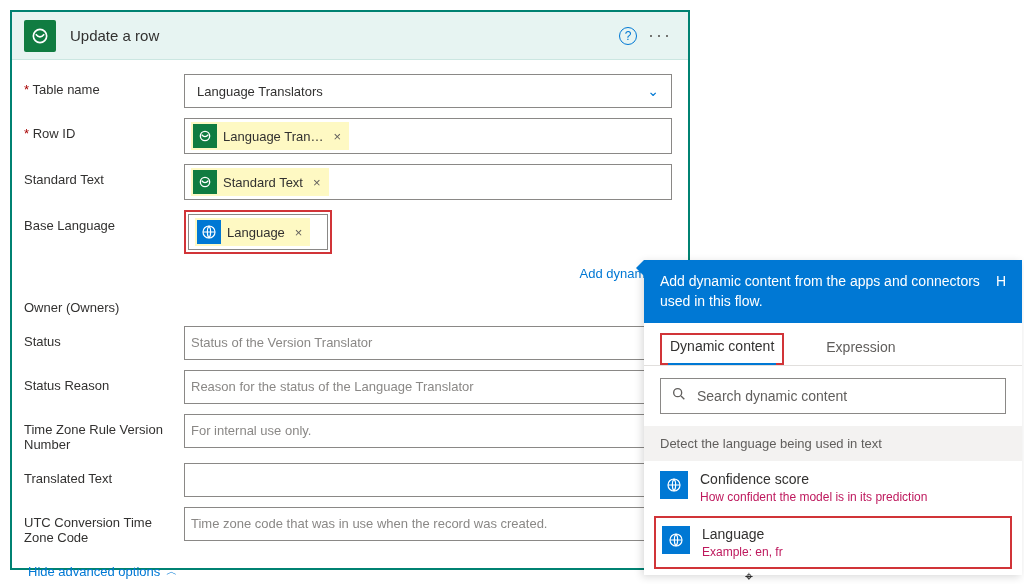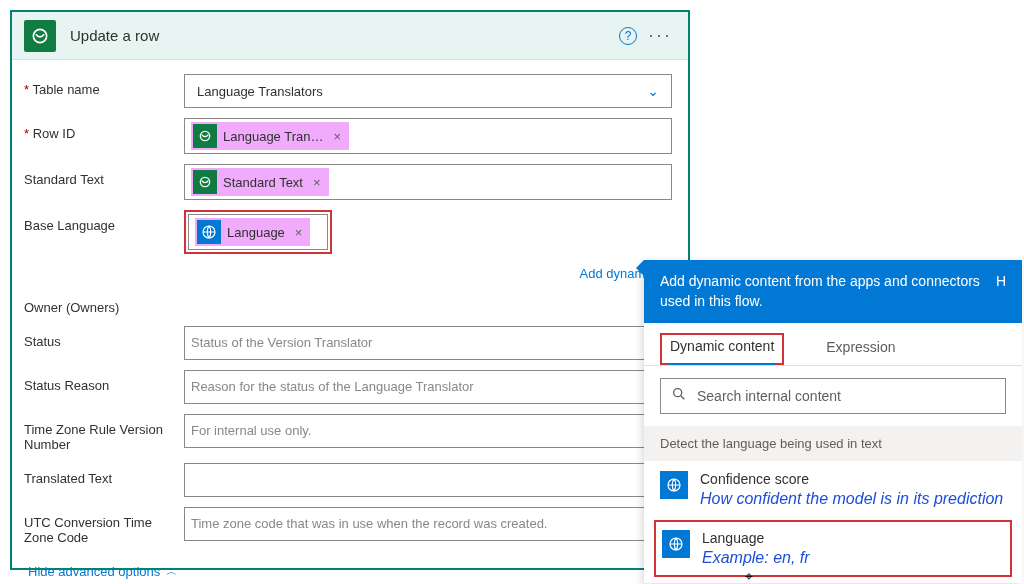--- a/index.html
+++ b/index.html
@@ -31,21 +31,21 @@
   .field-box {
     border: 1px solid #8a8886; min-height: 34px; padding: 3px 6px; display: flex; align-items: center;
     background: #fff; position: relative;
   }
   .field-box.select { justify-content: space-between; padding: 0 12px; height: 17px; cursor: pointer; }
   .chev { color: #0078d4; font-size: 14px; }
   .placeholder { color: #8a8886; font-size: 13px; }
   .value-text { color: #323130; font-size: 13px; }
 
   .token {
-    display: inline-flex; align-items: center; background: #f0abfc; padding: 2px 8px 2px 2px;
+    display: inline-flex; align-items: center; background: #fef9c3; padding: 2px 8px 2px 2px;
     font-size: 13px; color: #323130; gap: 6px;
   }
   .token .tok-icon {
     width: 24px; height: 24px; display: flex; align-items: center; justify-content: center;
     color: #fff;
   }
   .tok-green { background: #107c41; }
   .tok-blue  { background: #0078d4; }
   .tok-x { color: #605e5c; font-size: 13px; padding-left: 4px; cursor: pointer; }
 
@@ -80,21 +80,21 @@
   .search-row { padding: 12px 16px; }
   .search-box { border: 1px solid #8a8886; height: 36px; display: flex; align-items: center; padding: 0 10px; gap: 10px; }
   .search-box .mag { color: #605e5c; }
   .search-box .ph { color: #605e5c; font-size: 14px; }
 
   .group-head { background: #f3f2f1; padding: 10px 16px; font-size: 13px; color: #605e5c; }
 
   .dc-item { display: flex; align-items: flex-start; padding: 10px 16px; gap: 12px; cursor: pointer; }
   .dc-item .dc-icon { width: 28px; height: 28px; background: #0078d4; display: flex; align-items: center; justify-content: center; flex-shrink: 0; }
   .dc-item .dc-title { font-size: 14px; color: #323130; font-weight: 400; line-height: 1.2; }
-  .dc-item .dc-sub { font-size: 16px; color: #1d4ed8; margin-top: 2px; font-style: italic; }
+  .dc-item .dc-sub { font-size: 12px; color: #be185d; margin-top: 2px; }
   .dc-frame { border: 2.5px solid #d13438; margin: 2px 10px 6px 10px; }
   .dc-frame .dc-item { padding: 8px 6px; }
 
   .cursor { position: absolute; left: 745px; top: 568px; color: #000; font-size: 14px; pointer-events:none;}
 
   .globe-svg { width: 18px; height: 18px; }
 </style>
 </head>
 <body>
 
@@ -252,21 +252,21 @@
     <span class="tab">Expression</span>
   </div>
   <div class="search-row">
     <div class="search-box">
       <span class="mag">
         <svg width="16" height="16" viewBox="0 0 24 24" fill="none" stroke="#605e5c" stroke-width="2">
             <circle cx="10" cy="10" r="6"></circle>
             <line x1="15" y1="15" x2="20" y2="20"></line>
           </svg>
       </span>
-      <span class="ph">Search internal content</span>
+      <span class="ph">Search dynamic content</span>
     </div>
   </div>
   <div class="group-head">Detect the language being used in text</div>
 
   <div class="dc-item">
     <div class="dc-icon">
       <svg class="globe-svg" viewBox="0 0 24 24" fill="none" stroke="#fff" stroke-width="1.6">
           <circle cx="12" cy="12" r="8"></circle>
           <path d="M4 12h16M12 4c3 3 3 13 0 16M12 4c-3 3-3 13 0 16"></path>
         </svg>

